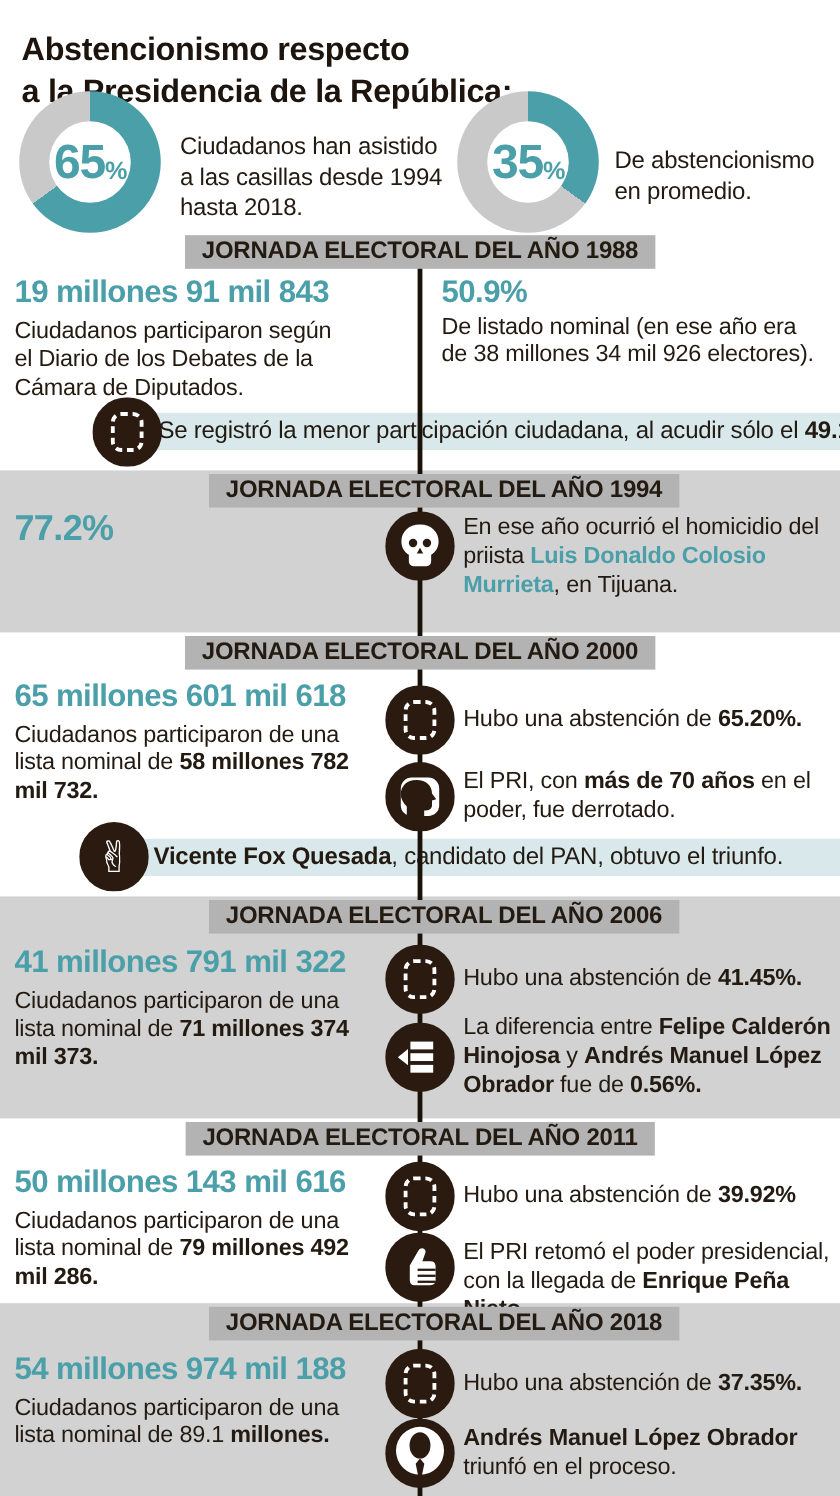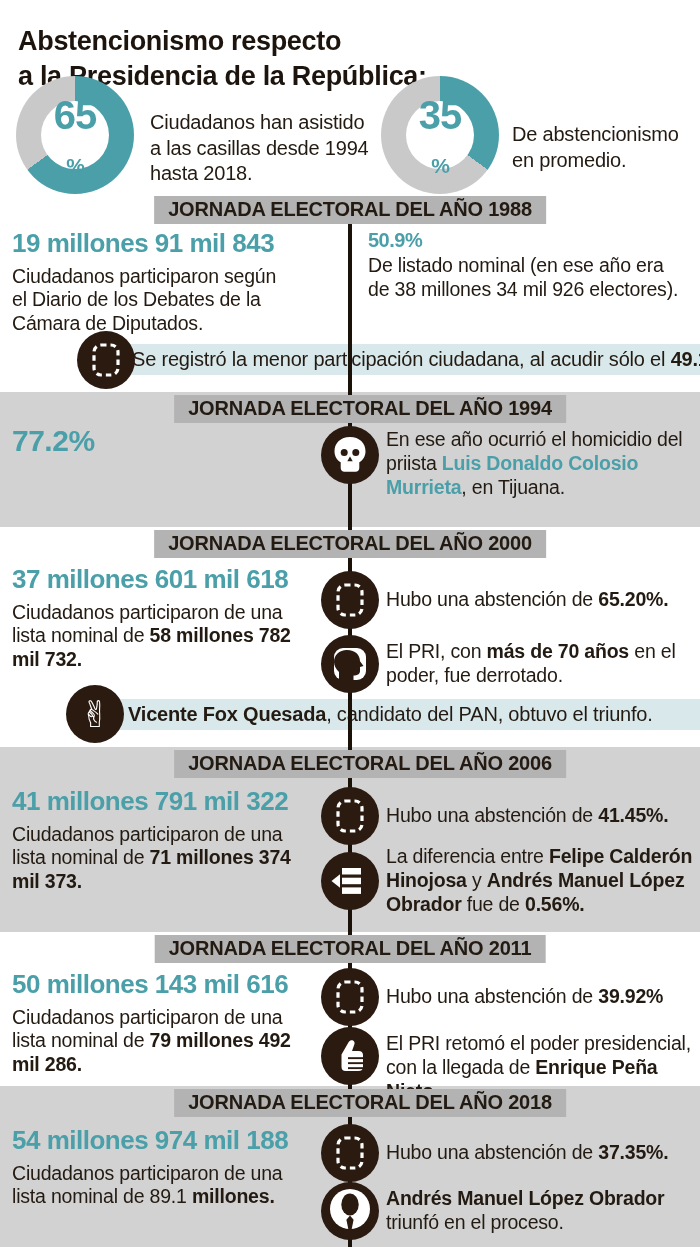--- a/index.html
+++ b/index.html
@@ -6,21 +6,21 @@
   .page{position:relative;width:700px;height:1247px;background:#fff;overflow:hidden;
         font-family:"Liberation Sans","DejaVu Sans",sans-serif;color:#231a12;}
   
   .title{position:absolute;left:18px;top:6px;font-size:27px;font-weight:bold;
          line-height:1.3;letter-spacing:-0.3px;color:#1d140e;z-index:6;}
   
   .summary{position:absolute;left:0;top:76px;width:700px;height:118px;z-index:6;}
   .donut{position:absolute;width:118px;height:118px;border-radius:50%;}
   .donut::after{content:"";position:absolute;inset:25px;background:#fff;border-radius:50%;}
   .donut .pct{position:absolute;inset:0;display:flex;align-items:center;justify-content:center;
-              z-index:2;color:#4a9fa9;font-weight:bold;font-size:40px;letter-spacing:-1px;flex-direction:column;}
+              z-index:2;color:#4a9fa9;font-weight:bold;font-size:40px;letter-spacing:-1px;}
   .donut .pct .sign{font-size:21px;margin-top:16px;}
   .donut-l{left:16px;top:0;}
   .donut-r{left:381px;top:0;}
   .caption{position:absolute;font-size:20px;line-height:1.28;letter-spacing:-0.2px;}
   .caption-l{left:150px;top:14px;width:230px;}
   .caption-r{left:512px;top:26px;width:182px;}
   
   .axis{position:absolute;left:348px;top:222px;width:4px;height:1025px;background:#1a1108;z-index:4;}
   
   .sec{position:absolute;left:0;width:700px;}
@@ -34,21 +34,21 @@
   .shead{position:absolute;left:50%;transform:translateX(-50%);top:3px;background:#b3b3b3;
          color:#231a12;font-weight:bold;font-size:20px;letter-spacing:-0.2px;
          padding:2px 14px 3px;white-space:nowrap;z-index:8;}
   .s1988 .shead{top:1px;}
   .stat{position:absolute;left:12px;z-index:6;}
   .stat .big{color:#4a9fa9;font-size:26px;font-weight:bold;letter-spacing:-0.5px;line-height:1.1;}
   .stat .big.xl{font-size:30px;}
   .stat .body, .rcol .body, .itxt{font-size:19.5px;line-height:1.22;letter-spacing:-0.2px;color:#231a12;}
   .stat .body{margin-top:7px;}
   .rcol{position:absolute;left:368px;z-index:6;}
-  .rcol .big{color:#4a9fa9;font-size:20px;font-weight:bold;letter-spacing:-0.5px;line-height:1.1;}
+  .rcol .big{color:#4a9fa9;font-size:26px;font-weight:bold;letter-spacing:-0.5px;line-height:1.1;}
   .itxt{position:absolute;left:386px;z-index:6;}
   .b{font-weight:bold;}
   .tb{color:#4a9fa9;font-weight:bold;}
   
   .hbar{position:absolute;right:0;height:31px;background:#d8e8eb;z-index:2;
         display:flex;align-items:center;}
   .hbar span{position:relative;z-index:6;font-size:20px;letter-spacing:-0.2px;white-space:nowrap;}
   .s1988 .hbar{top:149px;left:84px;padding-left:48px;}
   .s2000 .hbar{top:172px;left:112px;padding-left:16px;}
   
@@ -139,21 +139,21 @@
           <circle cx="34.8" cy="26.5" r="3.5" fill="#2a1a10"></circle>
           <path d="M29 30.5l-2.7 4.8h5.4z" fill="#2a1a10"></path>
         </svg>
     </span>
     <div class="itxt txt1"><span>En ese año ocurrió el homicidio del priista </span><span class="tb">Luis Donaldo Colosio Murrieta</span><span>, en Tijuana.</span></div>
   </section>
 
   <section class="sec s2000">
     <div class="shead">JORNADA ELECTORAL DEL AÑO 2000</div>
     <div class="stat">
-      <div class="big">37 millones 601 mil 618</div>
+      <div class="big">65 millones 601 mil 618</div>
       <div class="body"><span>Ciudadanos participaron de una lista nominal de </span><span class="b">58 millones 782 mil 732.</span></div>
     </div>
     <span class="tl-icon icon1">
       <svg viewBox="0 0 58 58">
           <circle cx="29" cy="29" r="29" fill="#2a1a10"></circle>
           <rect x="17" y="14" width="24" height="30" rx="7" fill="none" stroke="#fff" stroke-width="3.2" stroke-dasharray="5.5 4"></rect>
         </svg>
     </span>
     <div class="itxt txt1"><span>Hubo una abstención de </span><span class="b">65.20%.</span></div>
     <span class="tl-icon icon2">

